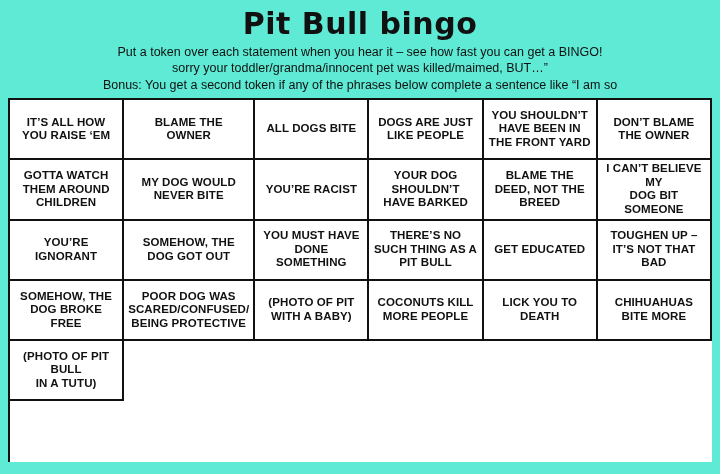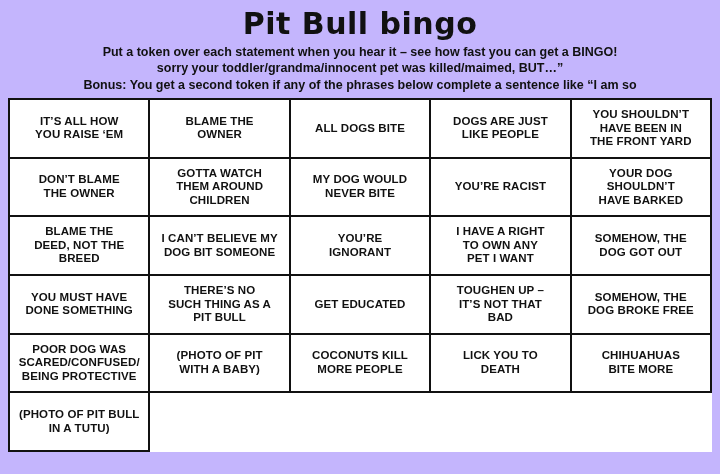--- a/index.html
+++ b/index.html
@@ -14,48 +14,48 @@
     font-family: "Liberation Sans", sans-serif;
     color: #1a1a1a;
   }
   .sheet {
     width: 720px;
     height: 474px;
     box-sizing: border-box;
     padding: 6px 8px 22px 8px;
     display: flex;
     flex-direction: column;
-    background: #c4b5fd;
+    background: #5eead4;
   }
   .title {
     text-align: center;
     font-family: "DejaVu Sans", sans-serif;
     font-size: 30px;
     font-weight: bold;
     letter-spacing: 0.5px;
     color: #111111;
     margin: 2px 0 4px 0;
     line-height: 1.05;
   }
   .subtitle {
     text-align: center;
     font-size: 12.5px;
-    font-weight: bold;
+    font-weight: normal;
     line-height: 1.32;
     color: #111111;
     padding: 0 10px;
     margin-bottom: 5px;
   }
   .subtitle .line {
     display: block;
   }
   .grid {
     flex: 1;
     display: grid;
-    grid-template-columns: repeat(5, 1fr);
+    grid-template-columns: repeat(6, 1fr);
     grid-template-rows: repeat(6, 1fr);
     border-left: 2px solid #111;
     border-top: 2px solid #111;
     background: #ffffff;
   }
   .cell {
     border-right: 2px solid #111;
     border-bottom: 2px solid #111;
     display: flex;
     align-items: center;
@@ -136,25 +136,20 @@
     <div class="cell">
         <span class="cell-text">I CAN’T BELIEVE MY
 DOG BIT SOMEONE</span>
       </div>
 
     <div class="cell">
         <span class="cell-text">YOU’RE
 IGNORANT</span>
       </div>
     <div class="cell">
-        <span class="cell-text">I HAVE A RIGHT
-TO OWN ANY
-PET I WANT</span>
-      </div>
-    <div class="cell">
         <span class="cell-text">SOMEHOW, THE
 DOG GOT OUT</span>
       </div>
     <div class="cell">
         <span class="cell-text">YOU MUST HAVE
 DONE SOMETHING</span>
       </div>
 
     <div class="cell">
         <span class="cell-text">THERE’S NO

